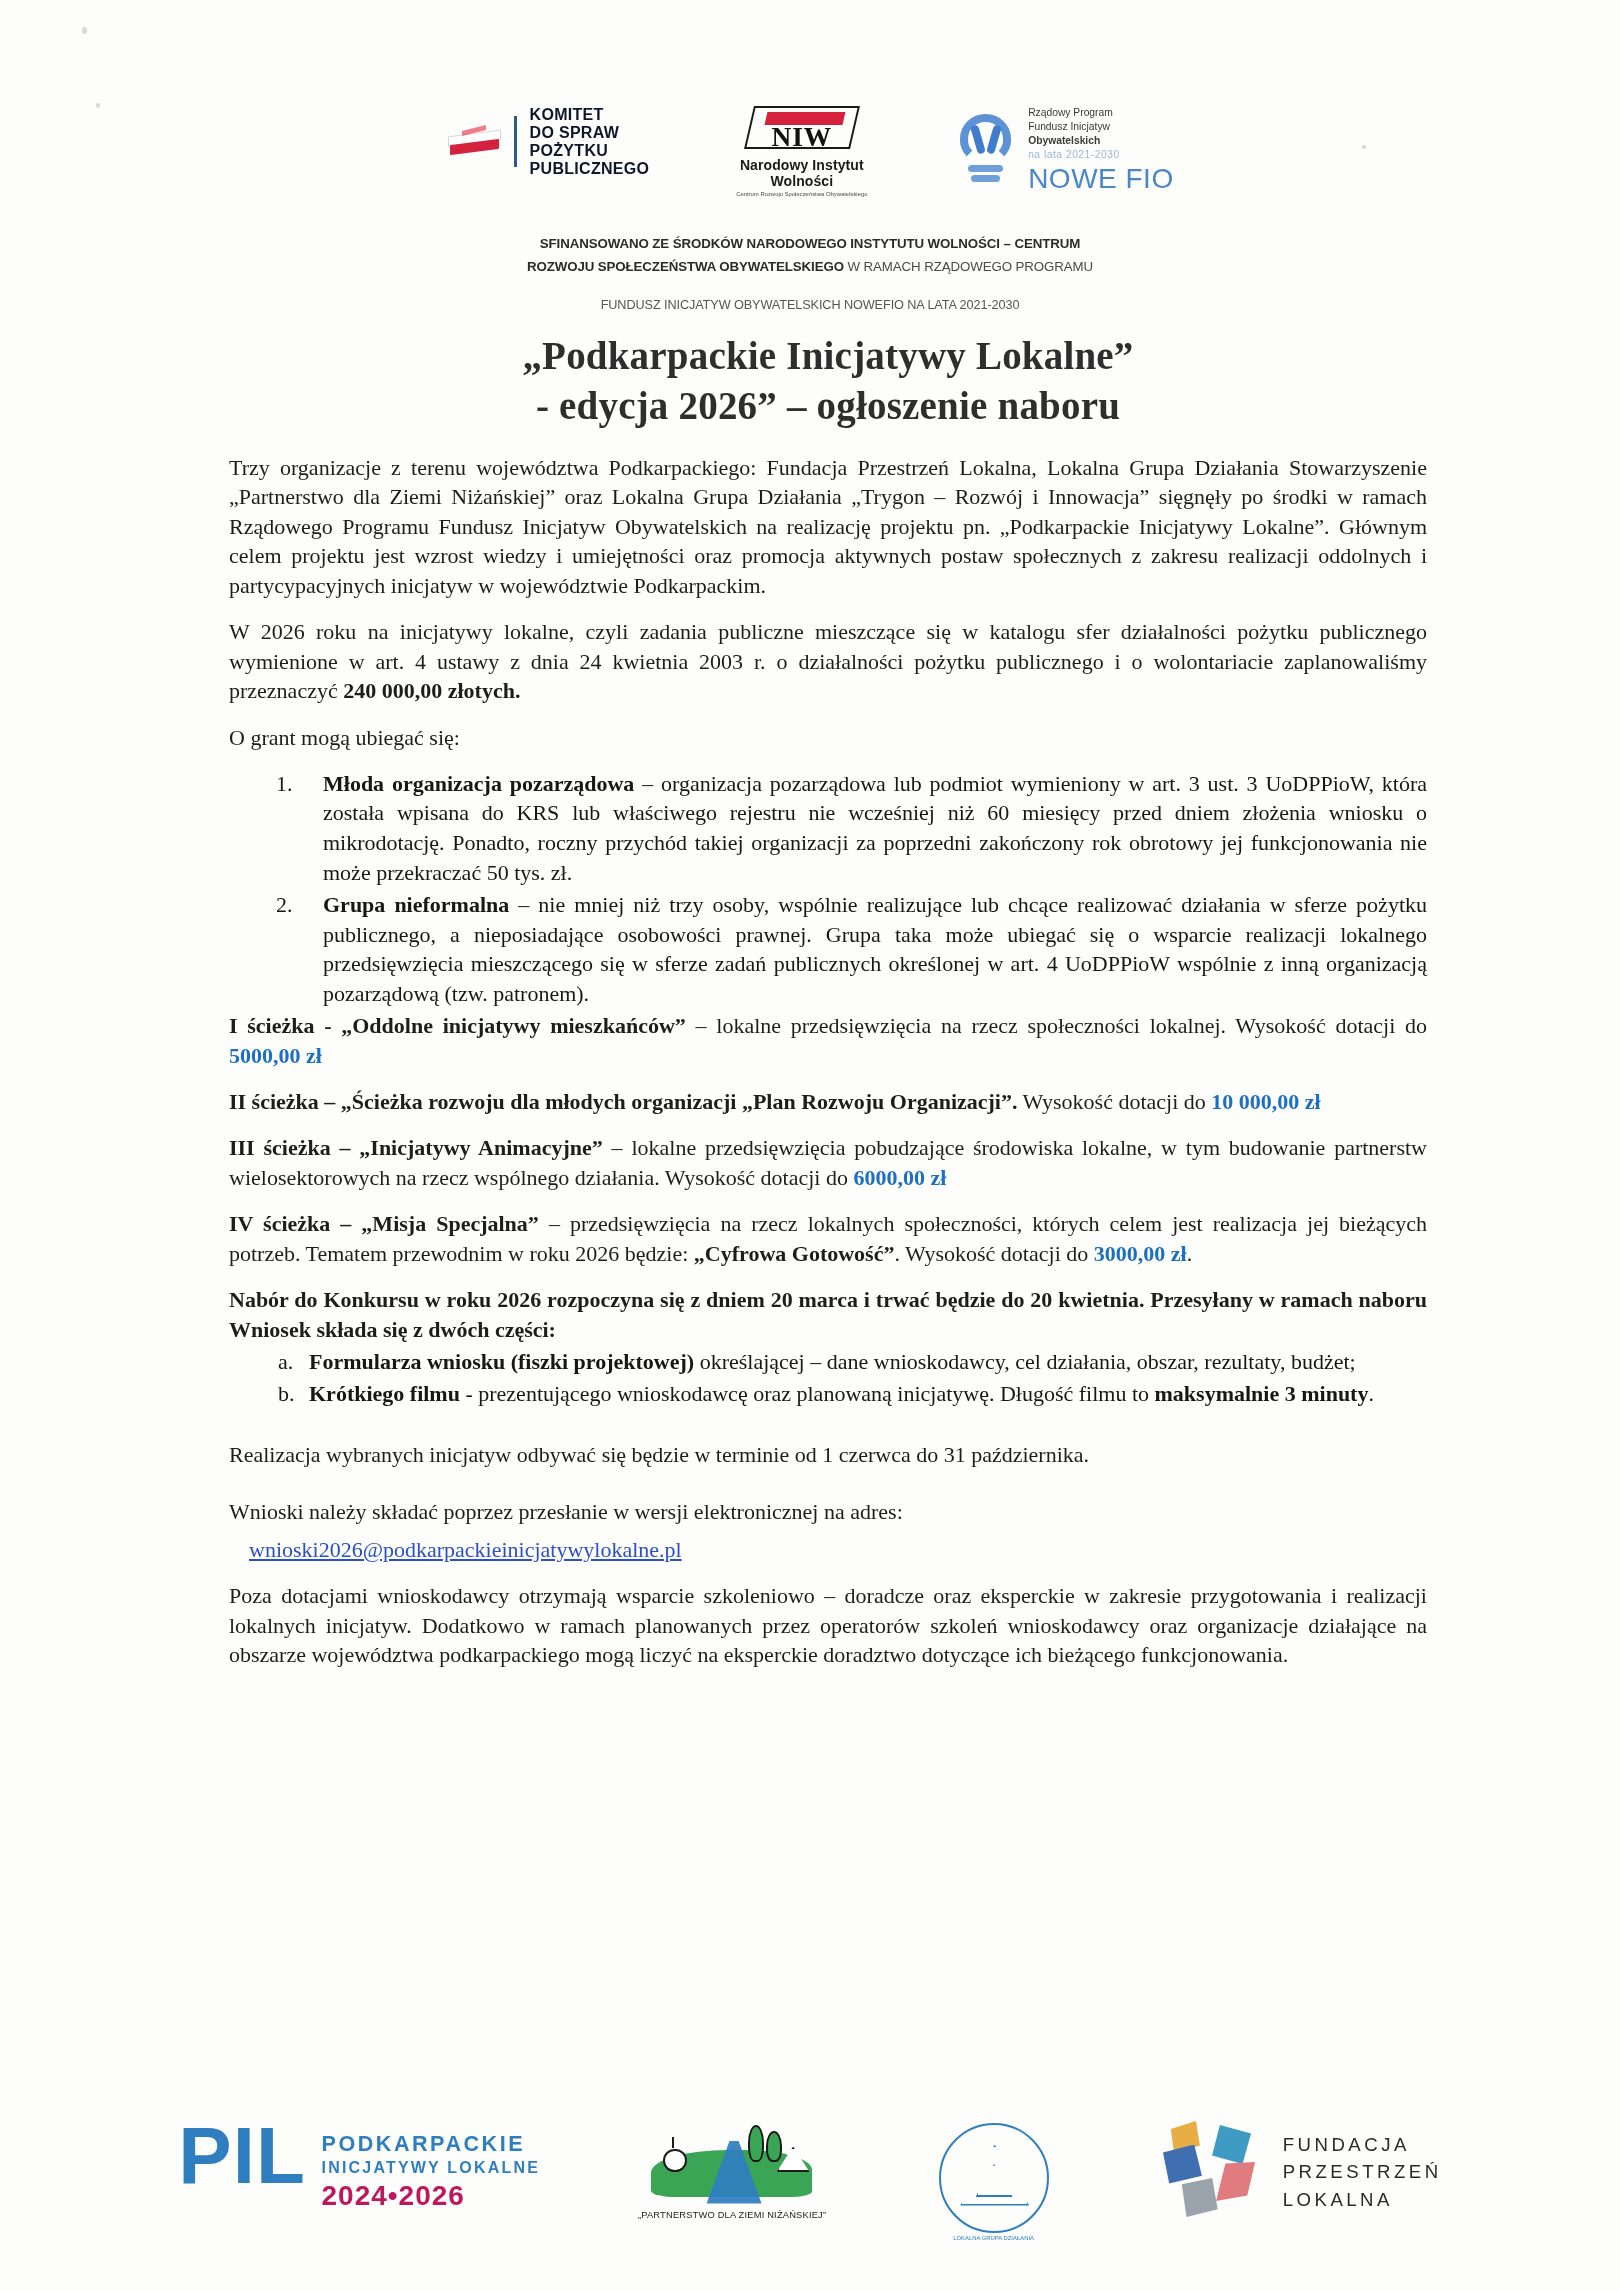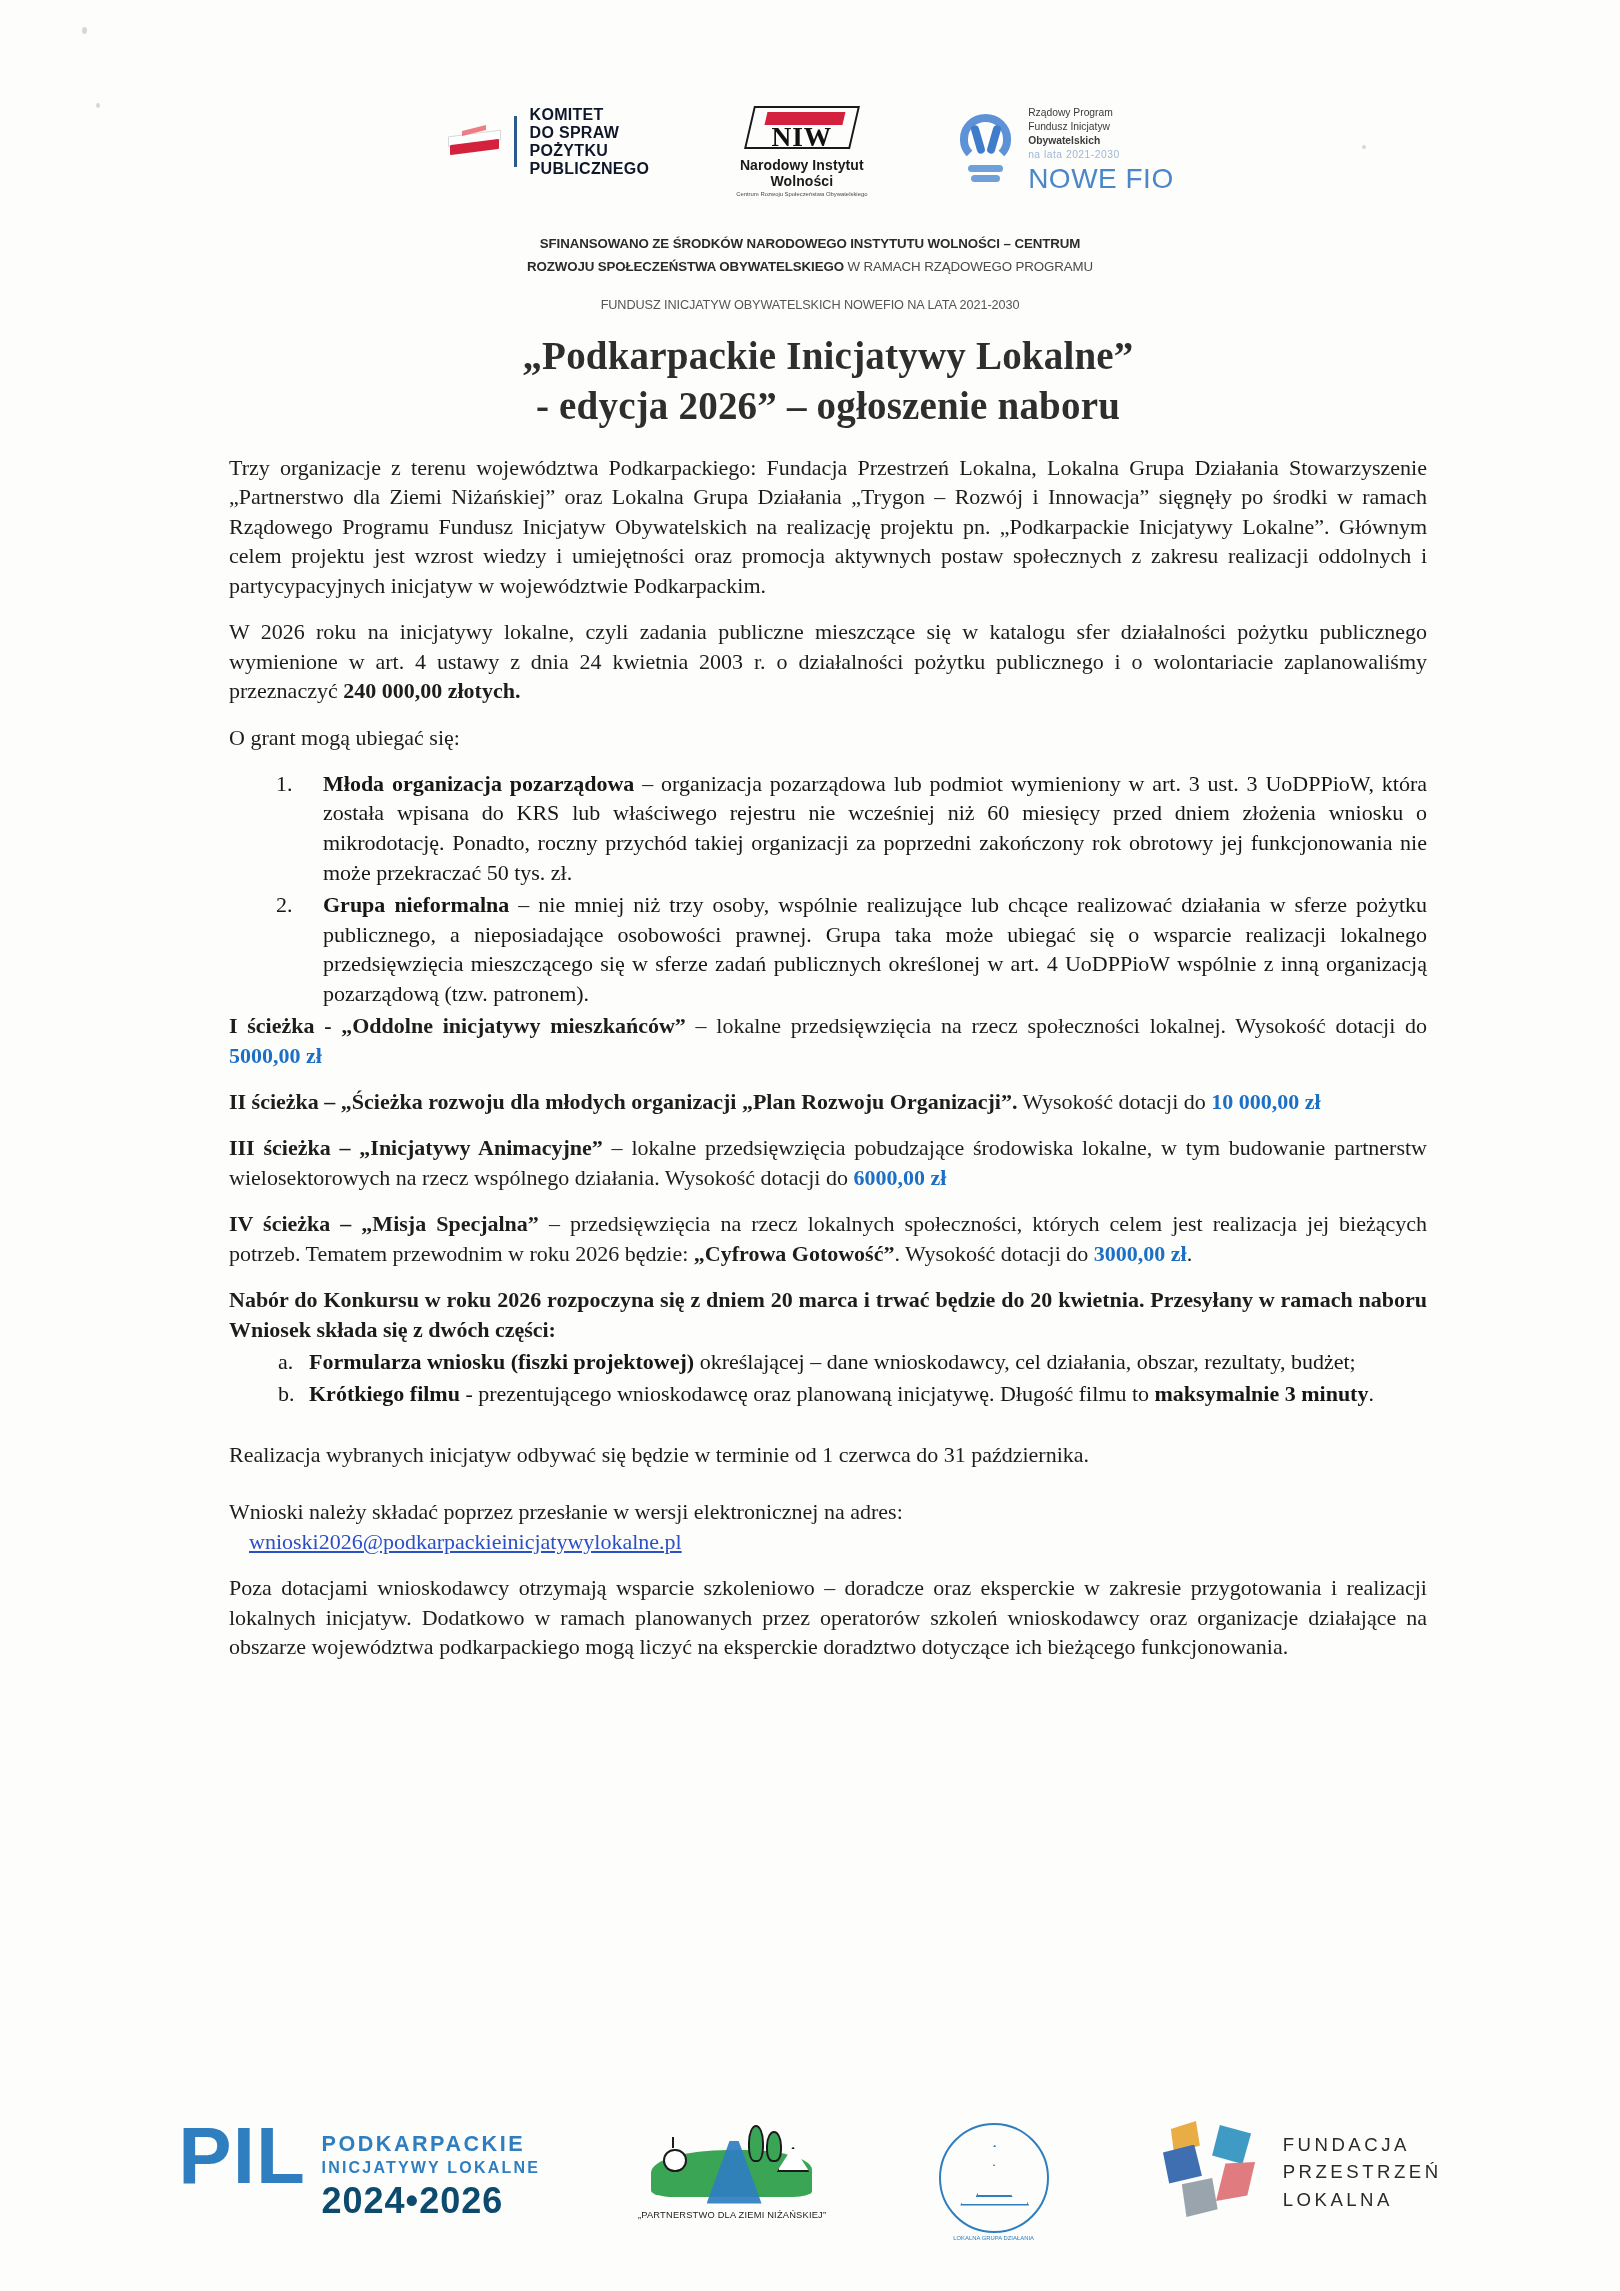--- a/index.html
+++ b/index.html
@@ -259,21 +259,21 @@
     font-weight: 700; font-size: 21.6px; color: #2f7ec0;
     letter-spacing: 2.5px;
   }
   .pil-l2 {
     font-family: "Liberation Sans", sans-serif;
     font-weight: 700; font-size: 16px; color: #2f7ec0;
     letter-spacing: 2.2px; margin-top: 2px;
   }
   .pil-l3 {
     font-family: "Liberation Sans", sans-serif;
-    font-weight: 700; font-size: 36px; color: #0c4a6e;
+    font-weight: 700; font-size: 28px; color: #be185d;
     letter-spacing: 1px; margin-top: 2.9px;
   }
 
   
   .pzn { width: 196px; text-align: center; }
   .pzn-art {
     position: relative; width: 173px; height: 82px; margin: 0 auto;
   }
   .pzn-art .hill {
     position: absolute; left: 5.9px; top: 27.4px; width: 161px; height: 47px;
@@ -439,21 +439,21 @@
 
     <p class="para" style="margin-bottom:2.9px;"><span class="b">Nabór do Konkursu w roku 2026 rozpoczyna się z dniem 20 marca i trwać będzie do 20 kwietnia. Przesyłany w ramach naboru Wniosek składa się z dwóch części:</span></p>
 
     <ol class="sublist">
       <li><span class="b">Formularza wniosku (fiszki projektowej)</span><span> określającej – dane wnioskodawcy, cel działania, obszar, rezultaty, budżet;</span></li>
       <li><span class="b">Krótkiego filmu</span><span> - prezentującego wnioskodawcę oraz planowaną inicjatywę. Długość filmu to </span><span class="b">maksymalnie 3 minuty</span><span>.</span></li>
     </ol>
 
     <p class="para" style="margin-top:32px;text-align-last:left;">Realizacja wybranych inicjatyw odbywać się będzie w terminie od 1 czerwca do 31 października.</p>
 
-    <p class="para spaced" style="margin-top:27.4px;margin-bottom:0;">Wnioski należy składać poprzez przesłanie w wersji elektronicznej na adres:</p>
+    <p class="para spaced" style="margin-top:27.4px;margin-bottom:8px;">Wnioski należy składać poprzez przesłanie w wersji elektronicznej na adres:</p>
     <p class="para" style="margin-top:0;text-align-last:left;margin-left:20px;"><a class="link" href="#">wnioski2026@podkarpackieinicjatywylokalne.pl</a></p>
 
     <p class="para" style="margin-top:13.7px;">Poza dotacjami wnioskodawcy otrzymają wsparcie szkoleniowo – doradcze oraz eksperckie w zakresie przygotowania i realizacji lokalnych inicjatyw. Dodatkowo w ramach planowanych przez operatorów szkoleń wnioskodawcy oraz organizacje działające na obszarze województwa podkarpackiego mogą liczyć na eksperckie doradztwo dotyczące ich bieżącego funkcjonowania.</p>
 
   </div>
 
   <div class="footer">
 
     <div class="pil">
       <div class="pil-letters">PIL</div>

